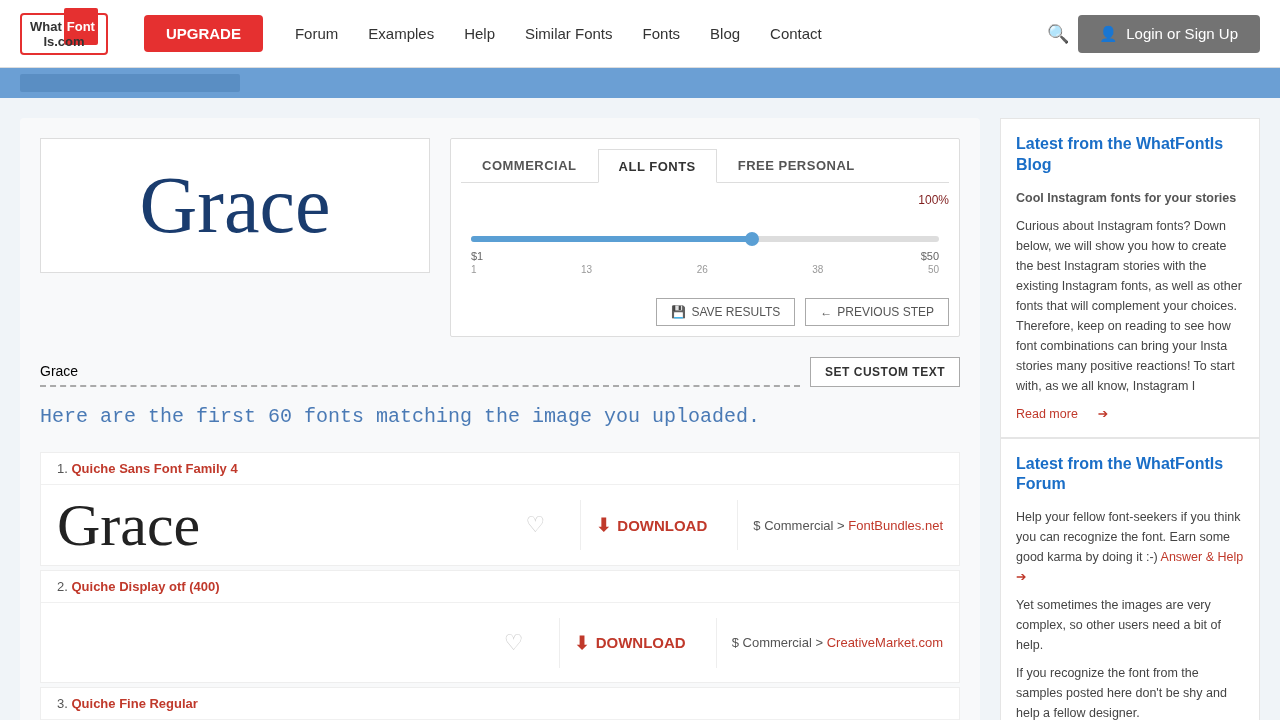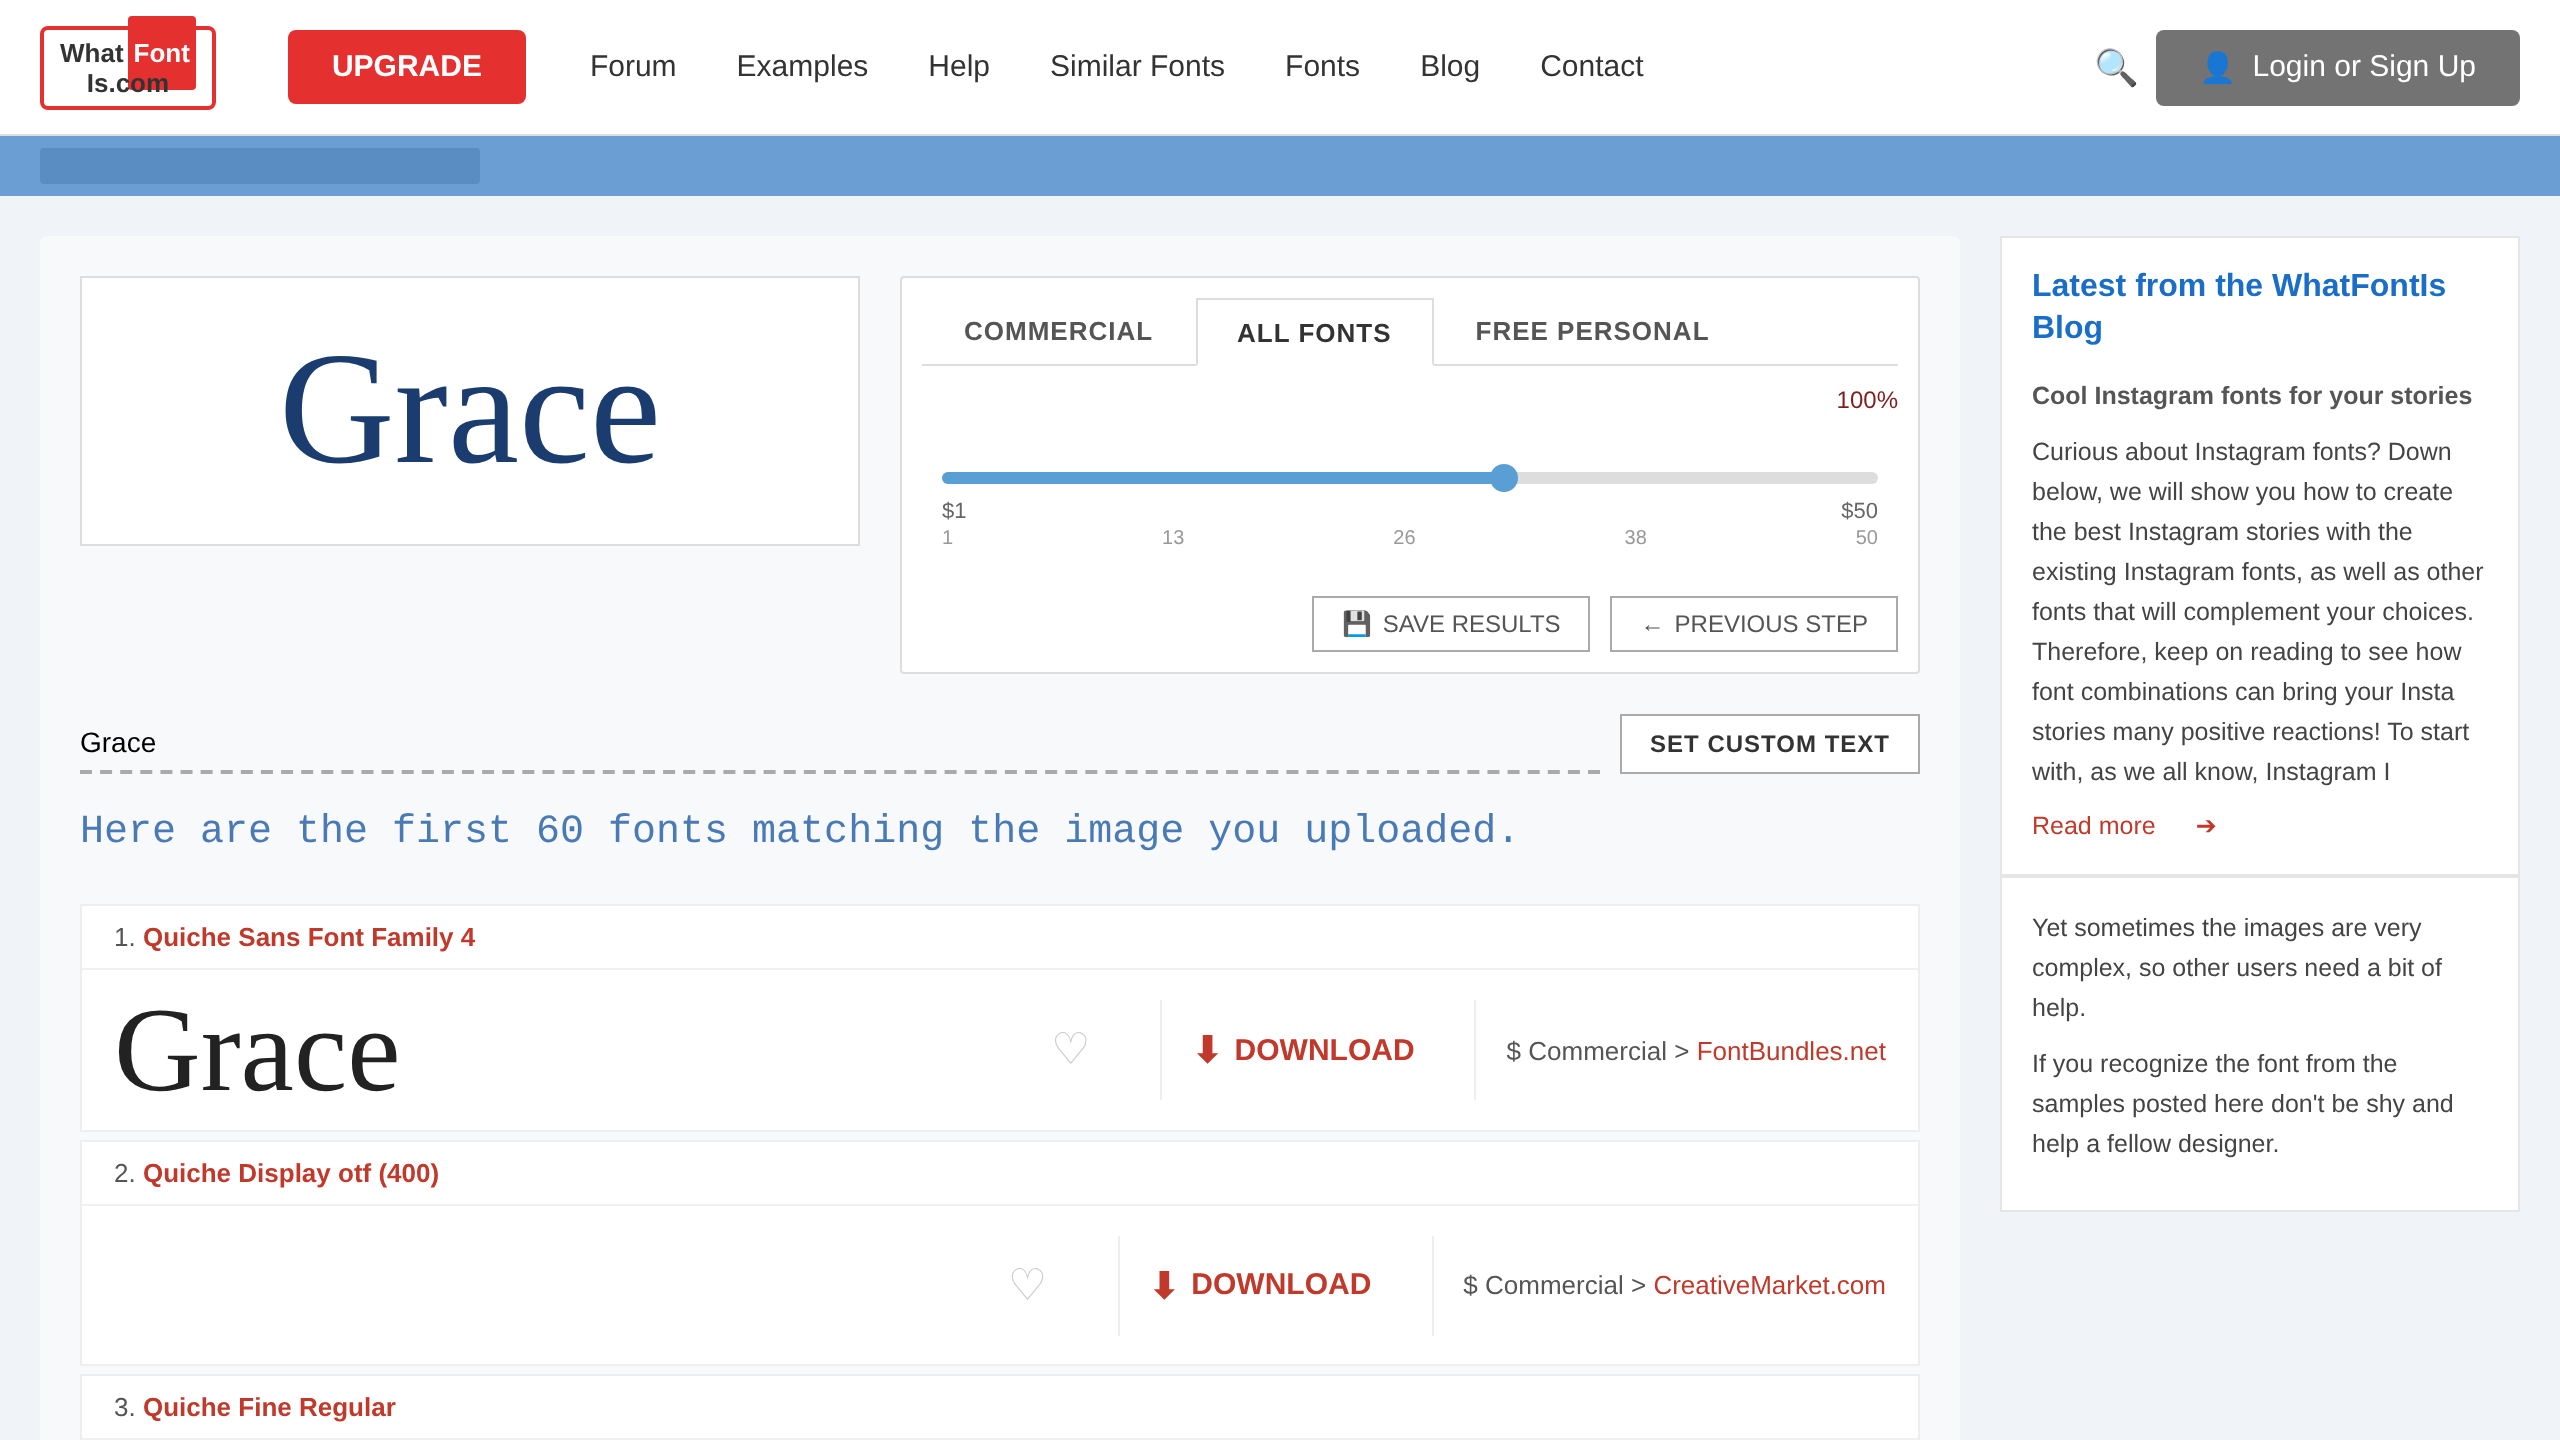--- a/index.html
+++ b/index.html
@@ -539,20 +539,26 @@
         <a href="#" style="color:#555;text-decoration:none;font-weight:bold;">Cool Instagram fonts for your stories</a>
       </div>
       <div class="sidebar-text">Curious about Instagram fonts? Down below, we will show you how to create the best Instagram stories with the existing Instagram fonts, as well as other fonts that will complement your choices. Therefore, keep on reading to see how font combinations can bring your Insta stories many positive reactions! To start with, as we all know, Instagram I</div>
       <a href="#" class="read-more">
         <span>Read more</span>
         <span>➔</span>
       </a>
     </div>
 
     <div class="sidebar-section">
+      <div class="sidebar-title">Latest from the WhatFontIs Forum</div>
+      <div class="sidebar-text">
+        <span>Help your fellow font-seekers if you think you can recognize the font. Earn some good karma by doing it :-)</span>
+        <a href="#" class="sidebar-link">Answer &amp; Help</a>
+        <span style="color:#c0392b;">➔</span>
+      </div>
       <div class="sidebar-text">Yet sometimes the images are very complex, so other users need a bit of help.</div>
       <div class="sidebar-text">If you recognize the font from the samples posted here don't be shy and help a fellow designer.</div>
 
     </div>
 
   </div>
 
 </div>
 
 </body></html>

